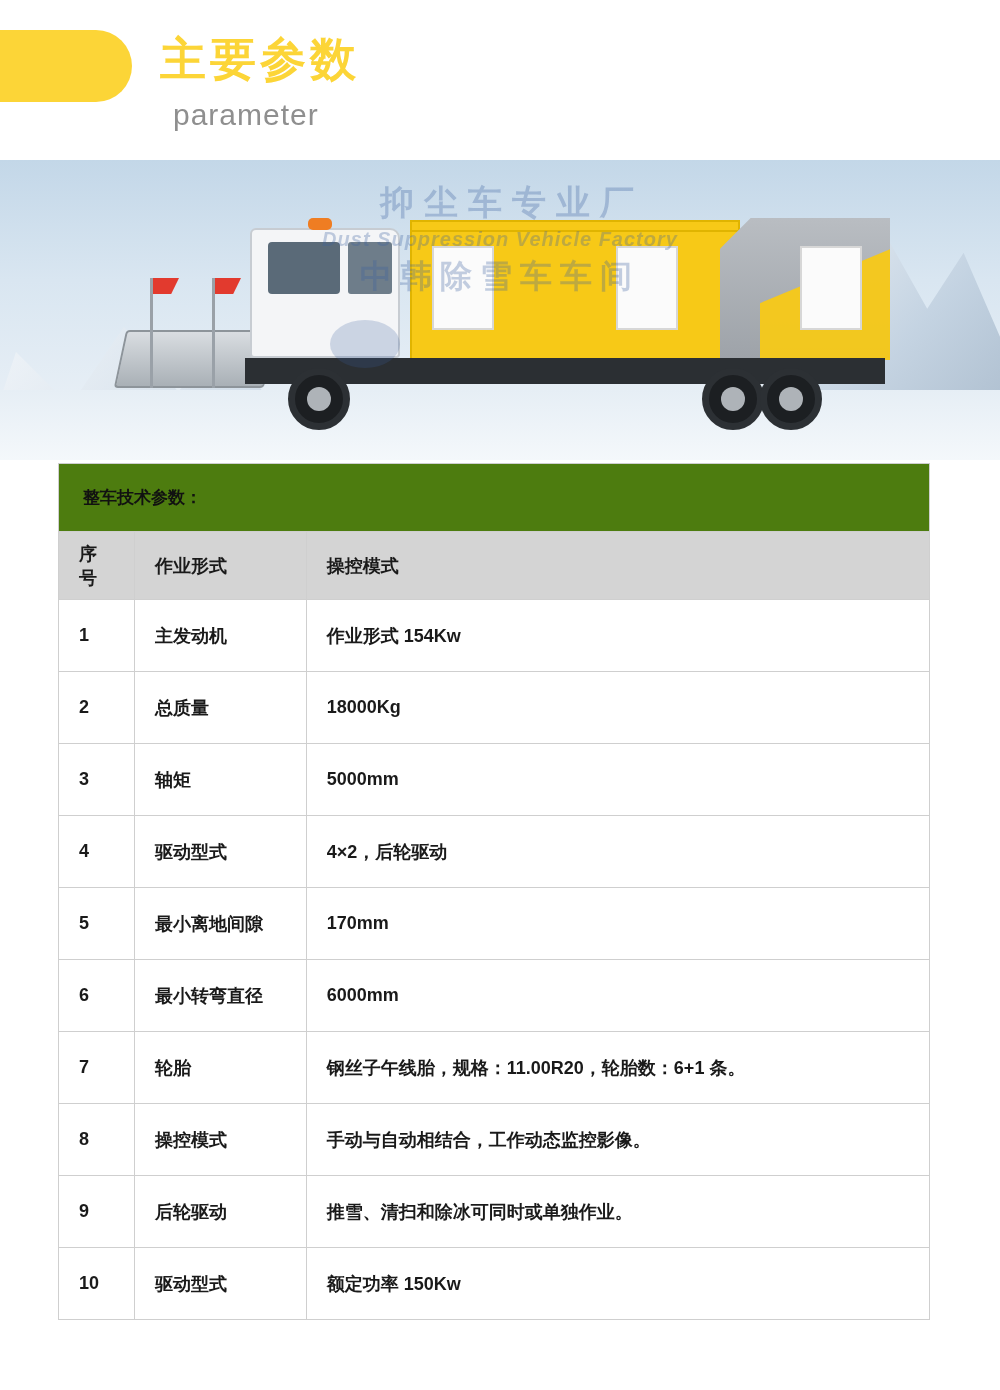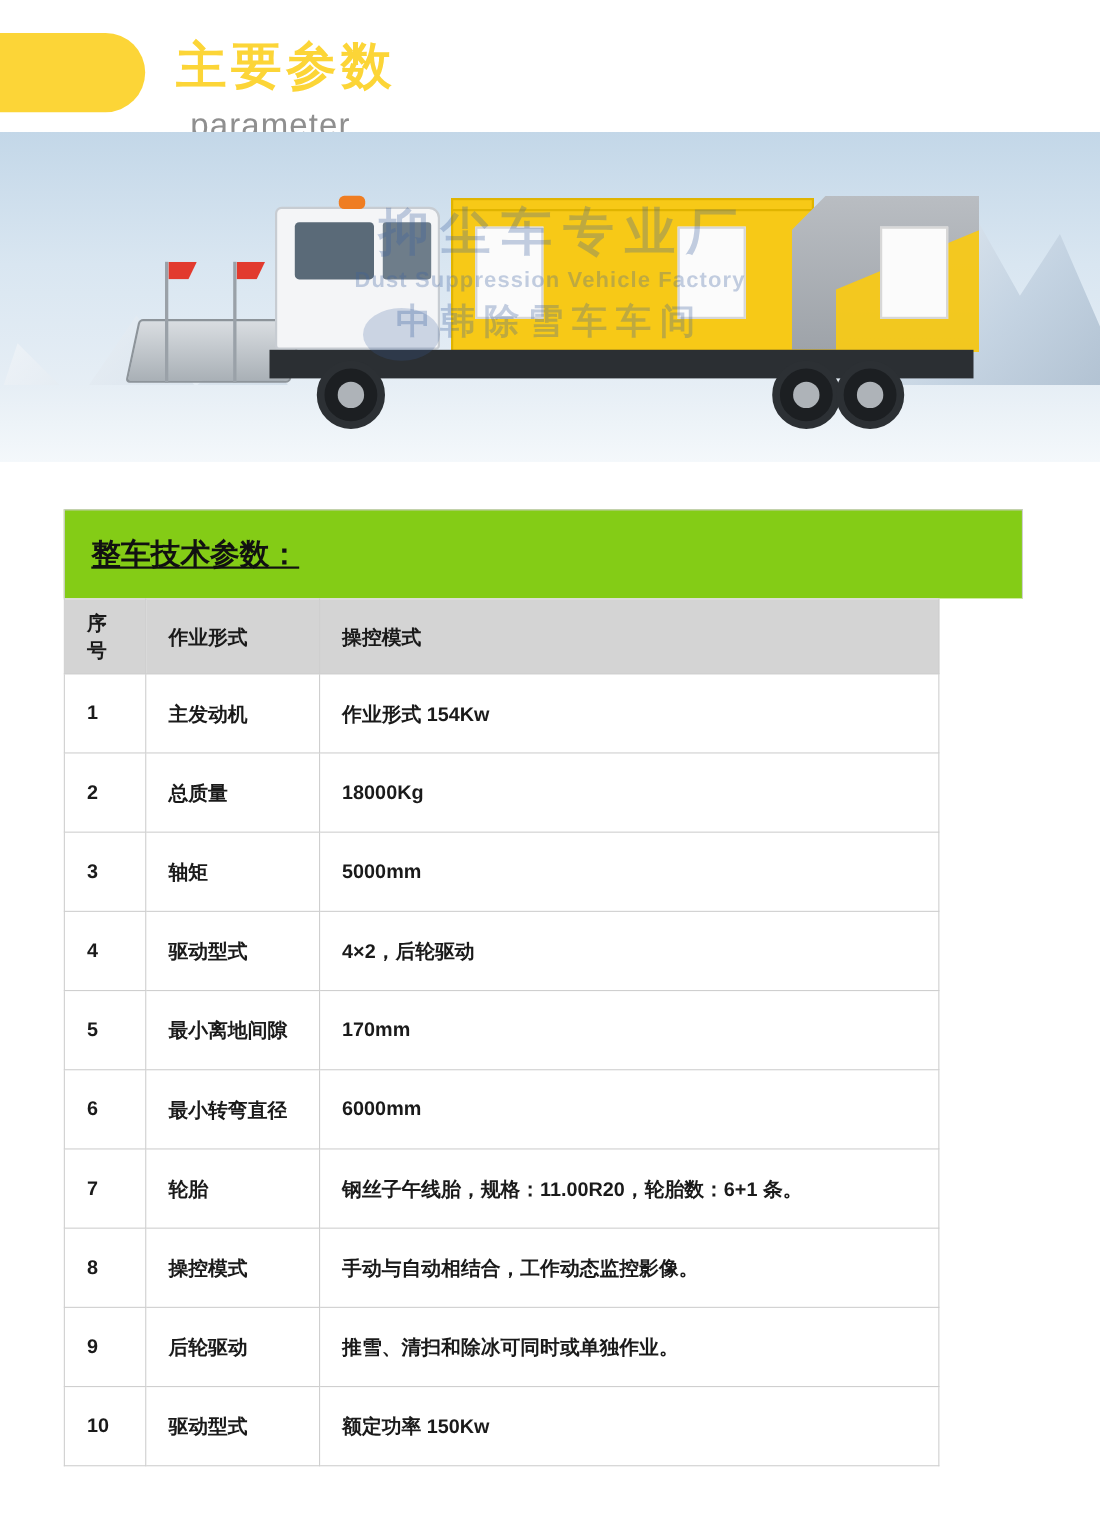--- a/index.html
+++ b/index.html
@@ -12,21 +12,21 @@
   .page {
     position: relative;
     width: 1000px; height: 1390px;
     overflow: hidden;
     background: #ffffff;
   }
 
   
   .header {
     position: relative;
-    height: 120px;
+    height: 160px;
   }
   .header-pill {
     position: absolute;
     left: 0; top: 30px;
     width: 132px; height: 72px;
     background: #fcd537;
     border-top-right-radius: 36px;
     border-bottom-right-radius: 36px;
   }
   .header-title {
@@ -187,51 +187,50 @@
   .watermark {
     position: absolute;
     left: 0; right: 0;
     top: 180px;
     text-align: center;
     color: rgba(60,95,160,0.30);
     font-weight: bold;
     pointer-events: none;
     z-index: 5;
   }
-  .wm-cn1 { font-size: 46px; letter-spacing: 10px; padding-left: 24px; }
-  .wm-en  { font-size: 20px; letter-spacing: 1px; margin-top: 2px; }
+  .wm-cn1 { font-size: 34px; letter-spacing: 10px; padding-left: 24px; }
+  .wm-en  { font-size: 20px; letter-spacing: 1px; margin-top: 2px; font-style: italic; }
   .wm-cn2 { font-size: 32px; letter-spacing: 8px; margin-top: 4px; }
   .wm-logo {
     position: absolute;
     left: 330px; top: 160px;
     width: 70px; height: 48px;
     border-radius: 50%;
     background: rgba(60,95,160,0.22);
     z-index: 5;
   }
 
   
   .table-wrap {
     position: absolute;
     left: 58px; top: 463px;
     width: 872px;
   }
   .table-title {
     border: 1px solid #cfcfcf;
     border-bottom: none;
     padding: 22px 24px;
-    font-size: 27px;
+    font-size: 17px;
     font-weight: bold;
     color: #111;
-    background: #84cc16;
-    text-decoration: underline;
+    background: #4d7c0f;
   }
   table {
     border-collapse: collapse;
-    width: 796px;
+    width: 872px;
     background: #fff;
   }
   th, td {
     border: 1px solid #cfcfcf;
     padding: 0 20px;
     height: 72px;
     font-size: 18px;
     color: #1a1a1a;
     text-align: left;
     vertical-align: middle;

